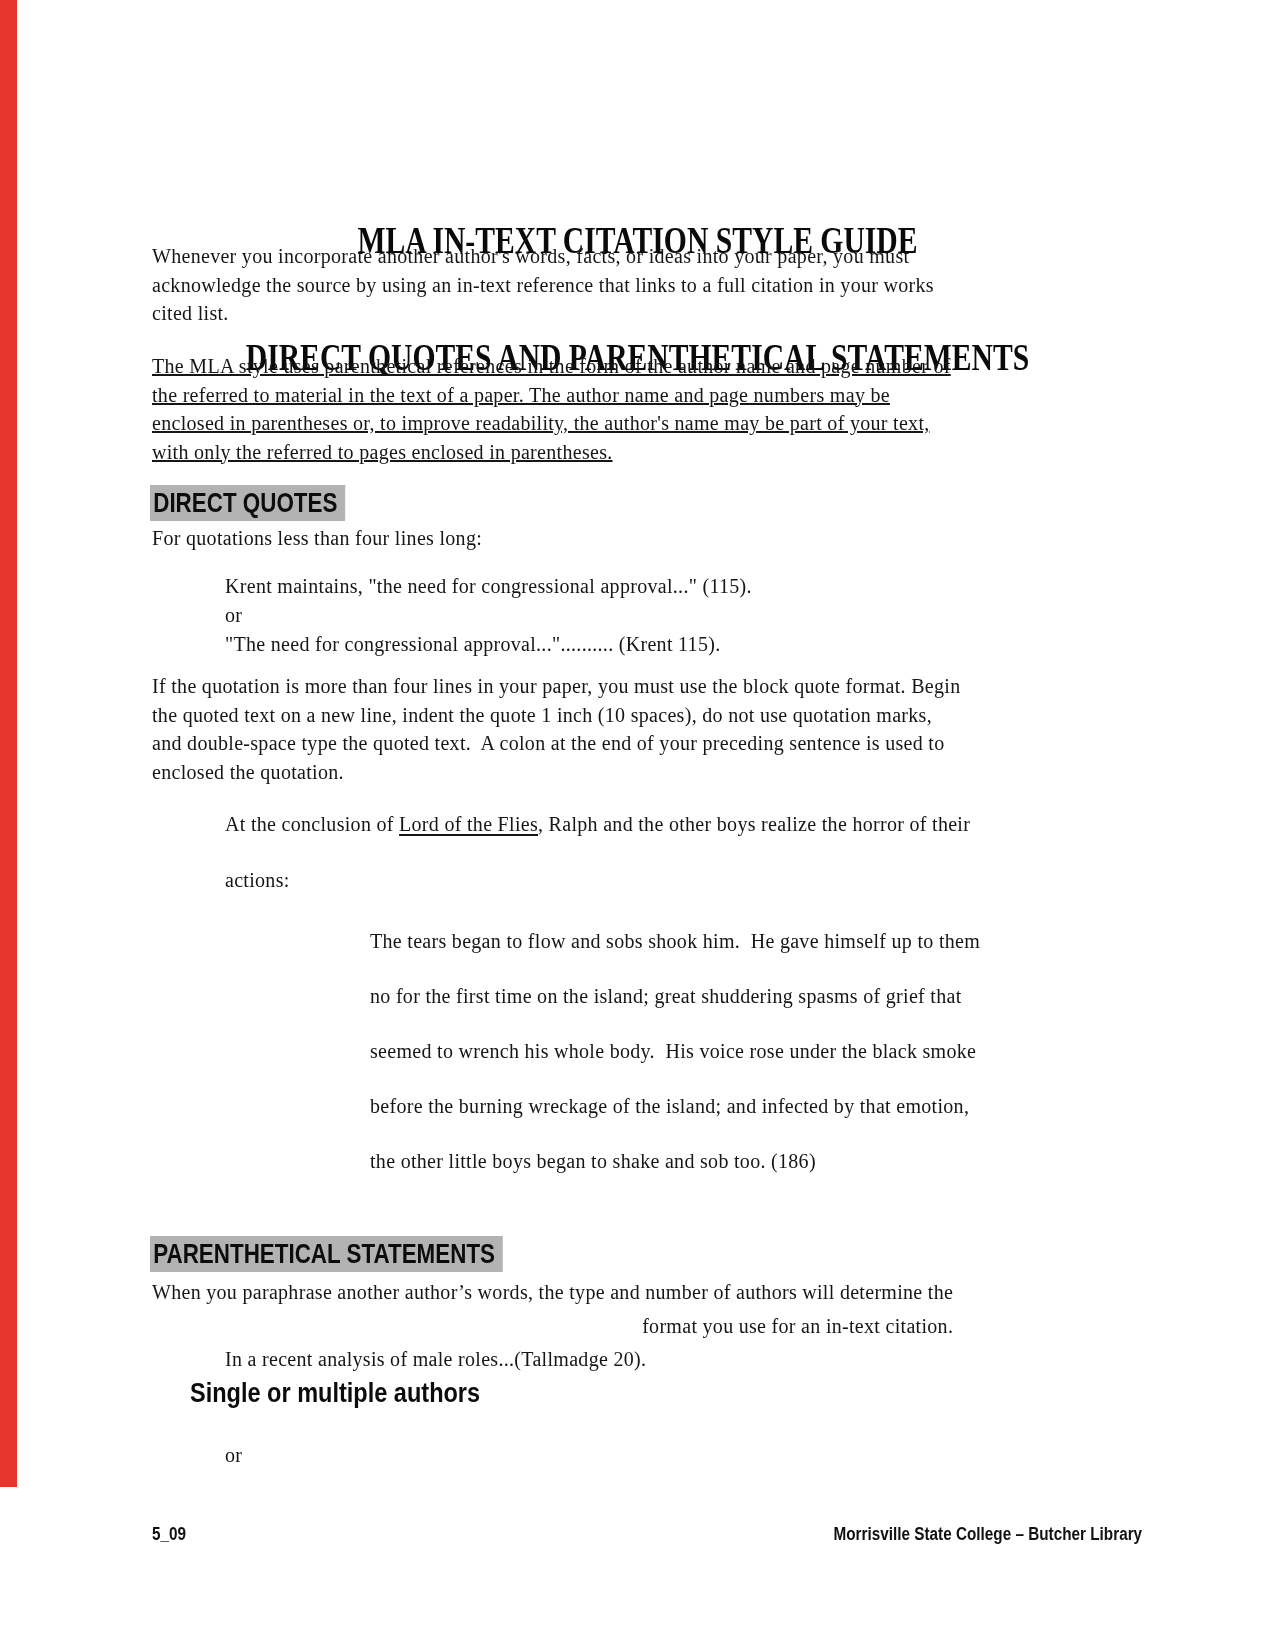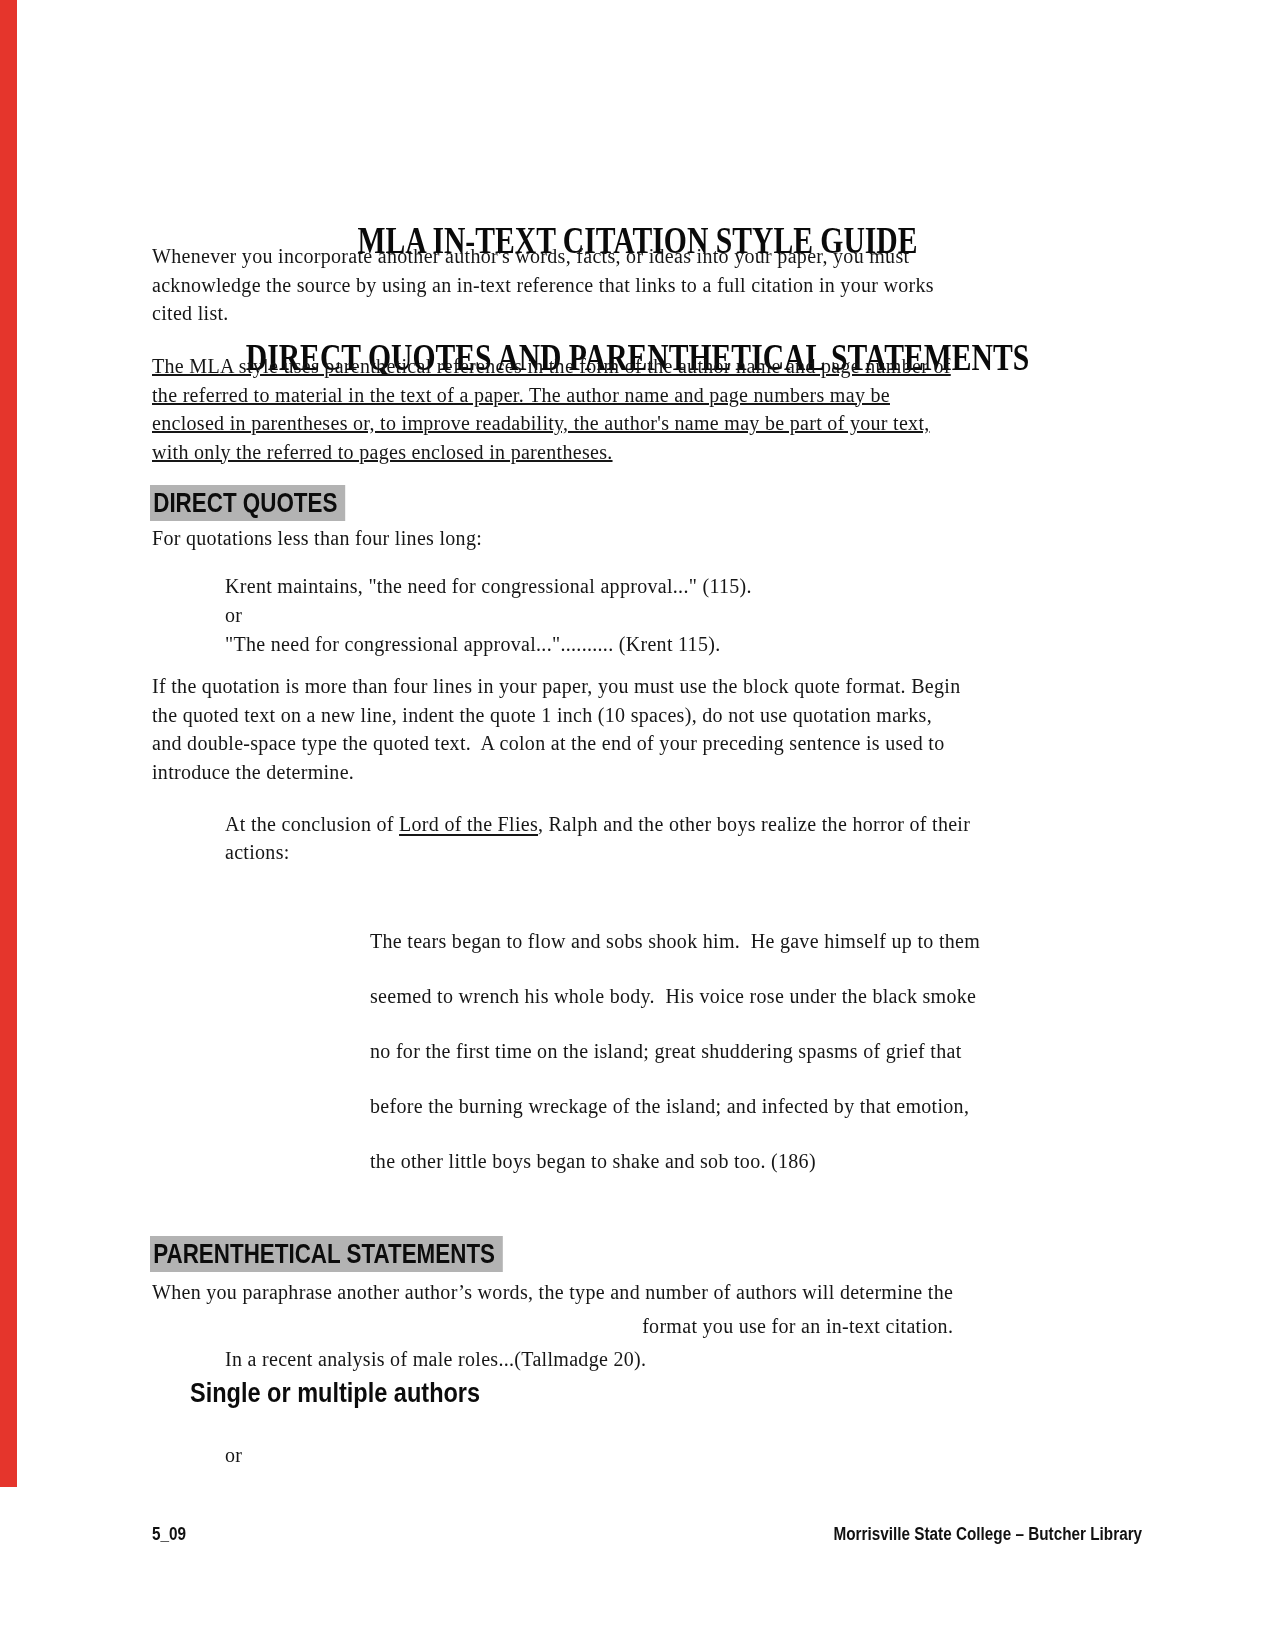--- a/index.html
+++ b/index.html
@@ -76,34 +76,34 @@
   <div class="line">or</div>
 </div>
 <div class="abs serif" style="left:225px;top:630px;">
   <div class="line">"The need for congressional approval...".......... (Krent 115).</div>
 </div>
 
 <div class="abs serif" style="left:152px;top:672px;">
   <div class="line">If the quotation is more than four lines in your paper, you must use the block quote format. Begin</div>
   <div class="line">the quoted text on a new line, indent the quote 1 inch (10 spaces), do not use quotation marks,</div>
   <div class="line">and double-space type the quoted text.  A colon at the end of your preceding sentence is used to</div>
-  <div class="line">introduce the determine.</div>
+  <div class="line">enclosed the quotation.</div>
 </div>
 
 <div class="abs serif" style="left:225px;top:810px;">
   <div class="line"><span>At the conclusion of </span><span class="book">Lord of the Flies</span><span>, Ralph and the other boys realize the horror of their</span></div>
 </div>
-<div class="abs serif" style="left:225px;top:838px;">
+<div class="abs serif" style="left:225px;top:866px;">
   <div class="line">actions:</div>
 </div>
 
 <div class="abs serif bq" style="left:370px;top:914px;">
   <div class="line">The tears began to flow and sobs shook him.  He gave himself up to them</div>
+  <div class="line">no for the first time on the island; great shuddering spasms of grief that</div>
   <div class="line">seemed to wrench his whole body.  His voice rose under the black smoke</div>
-  <div class="line">no for the first time on the island; great shuddering spasms of grief that</div>
   <div class="line">before the burning wreckage of the island; and infected by that emotion,</div>
   <div class="line">the other little boys began to shake and sob too. (186)</div>
 </div>
 
 <div class="abs hx" style="left:150px;top:1236px;">
   <span class="hl-heading">PARENTHETICAL STATEMENTS</span>
 </div>
 
 <div class="abs serif p4" style="left:152px;top:1275px;text-align:right;">
   <div class="line">When you paraphrase another author’s words, the type and number of authors will determine the</div>

